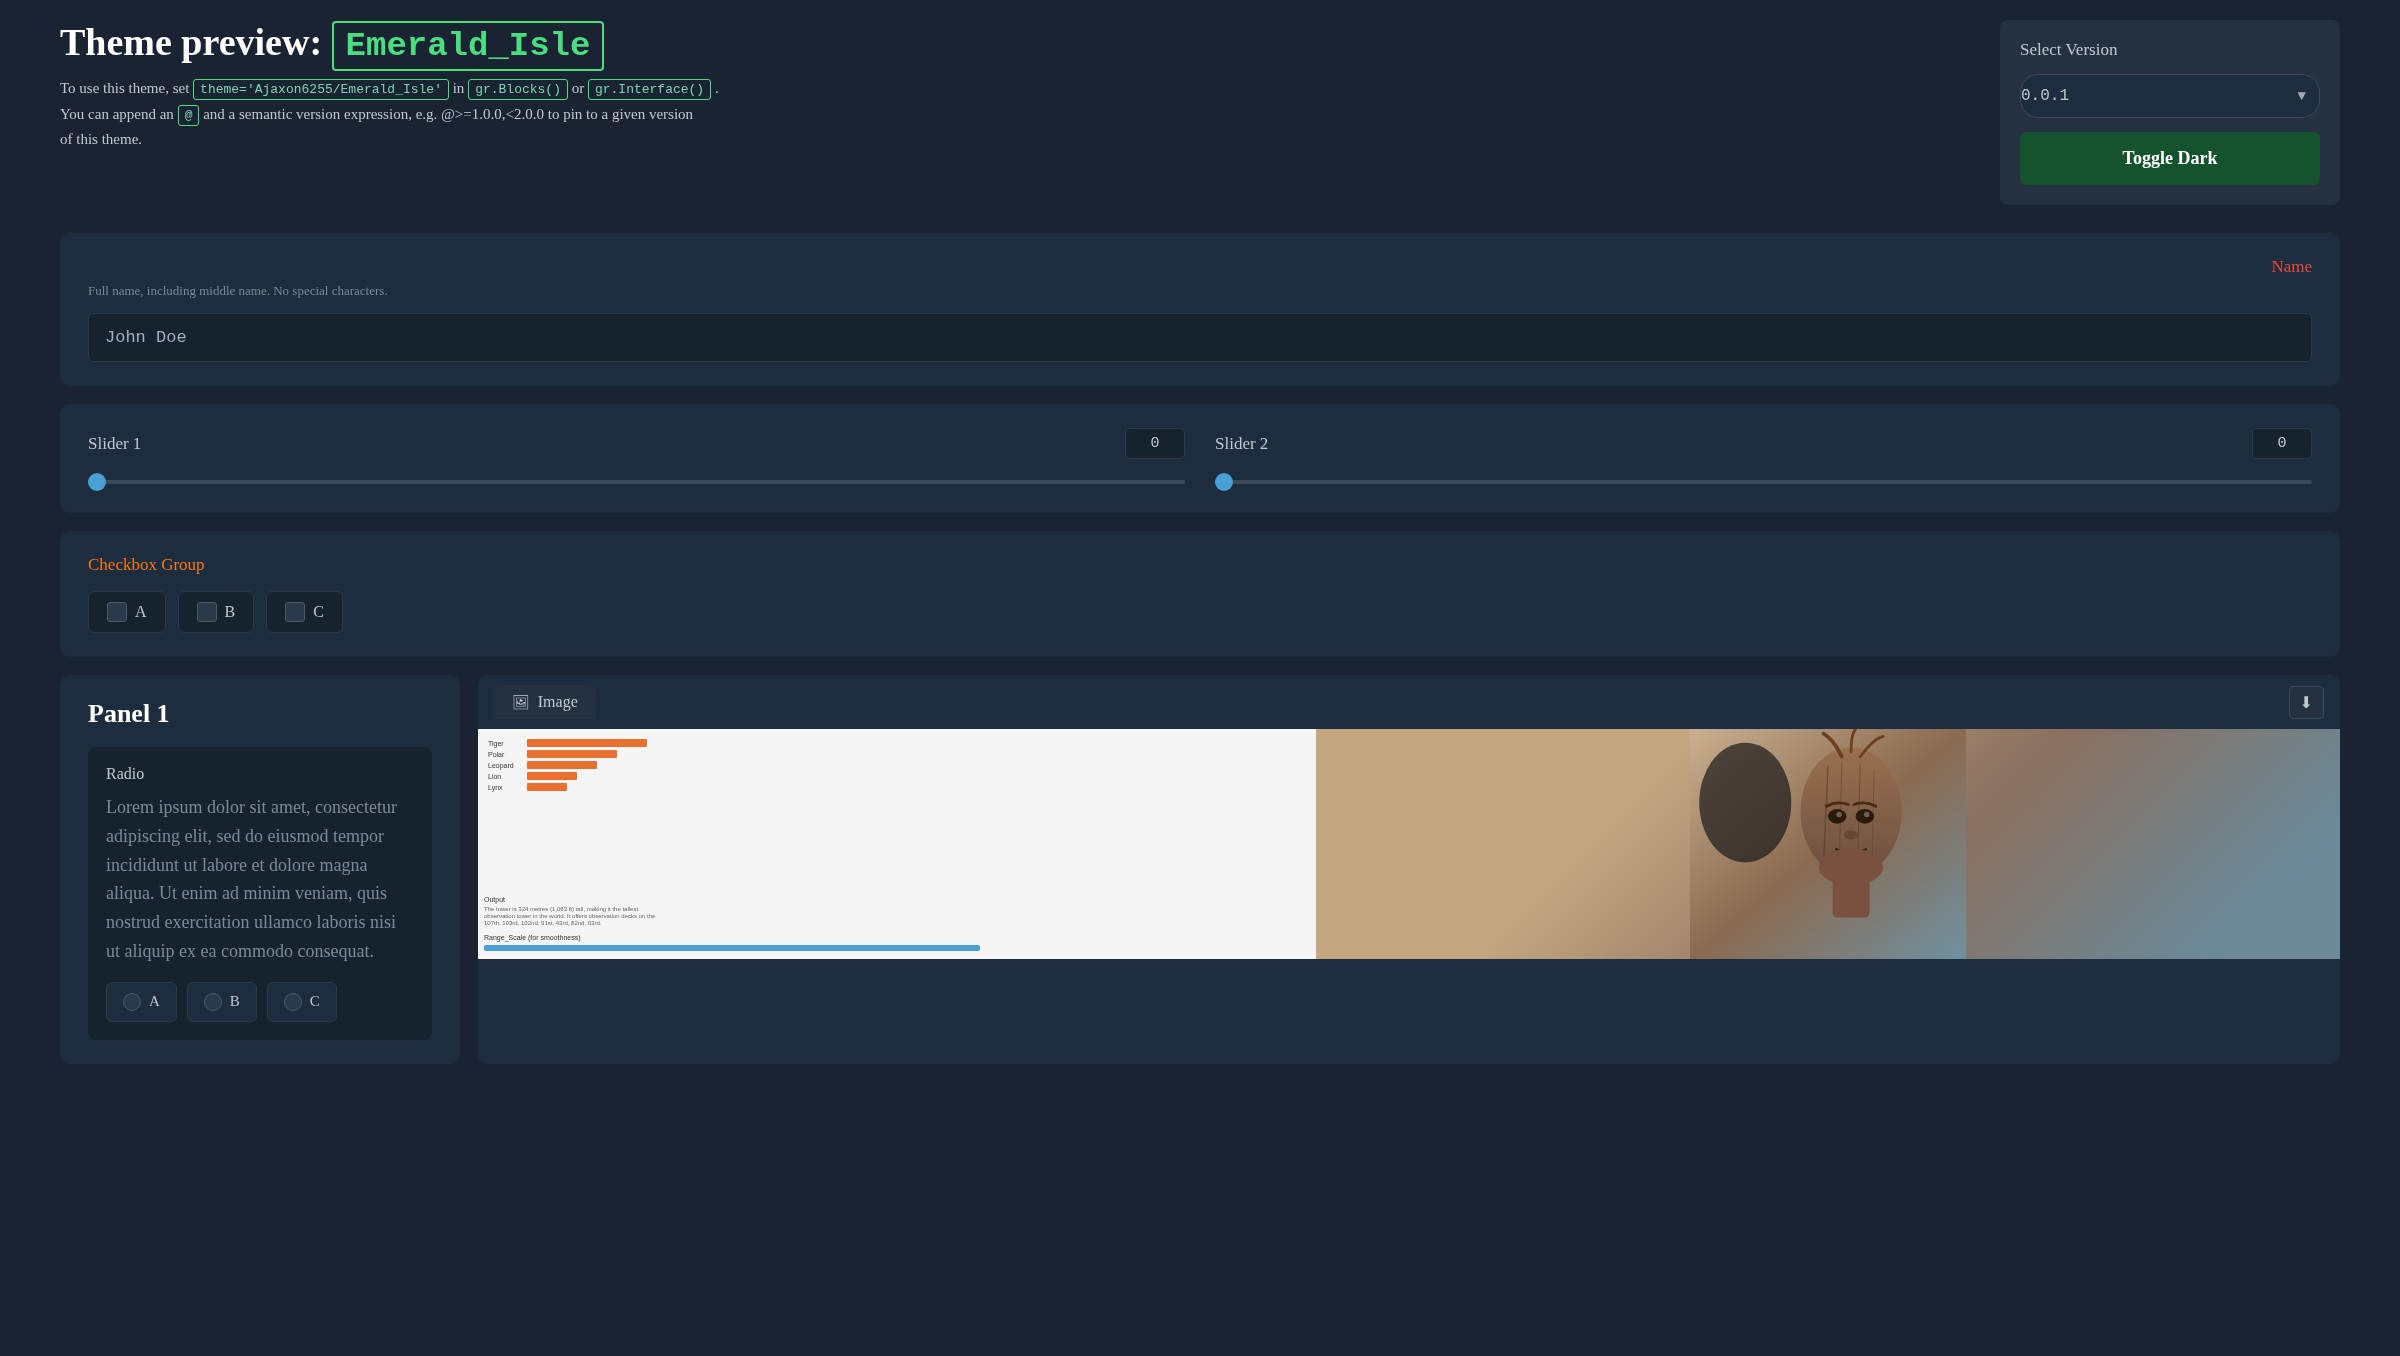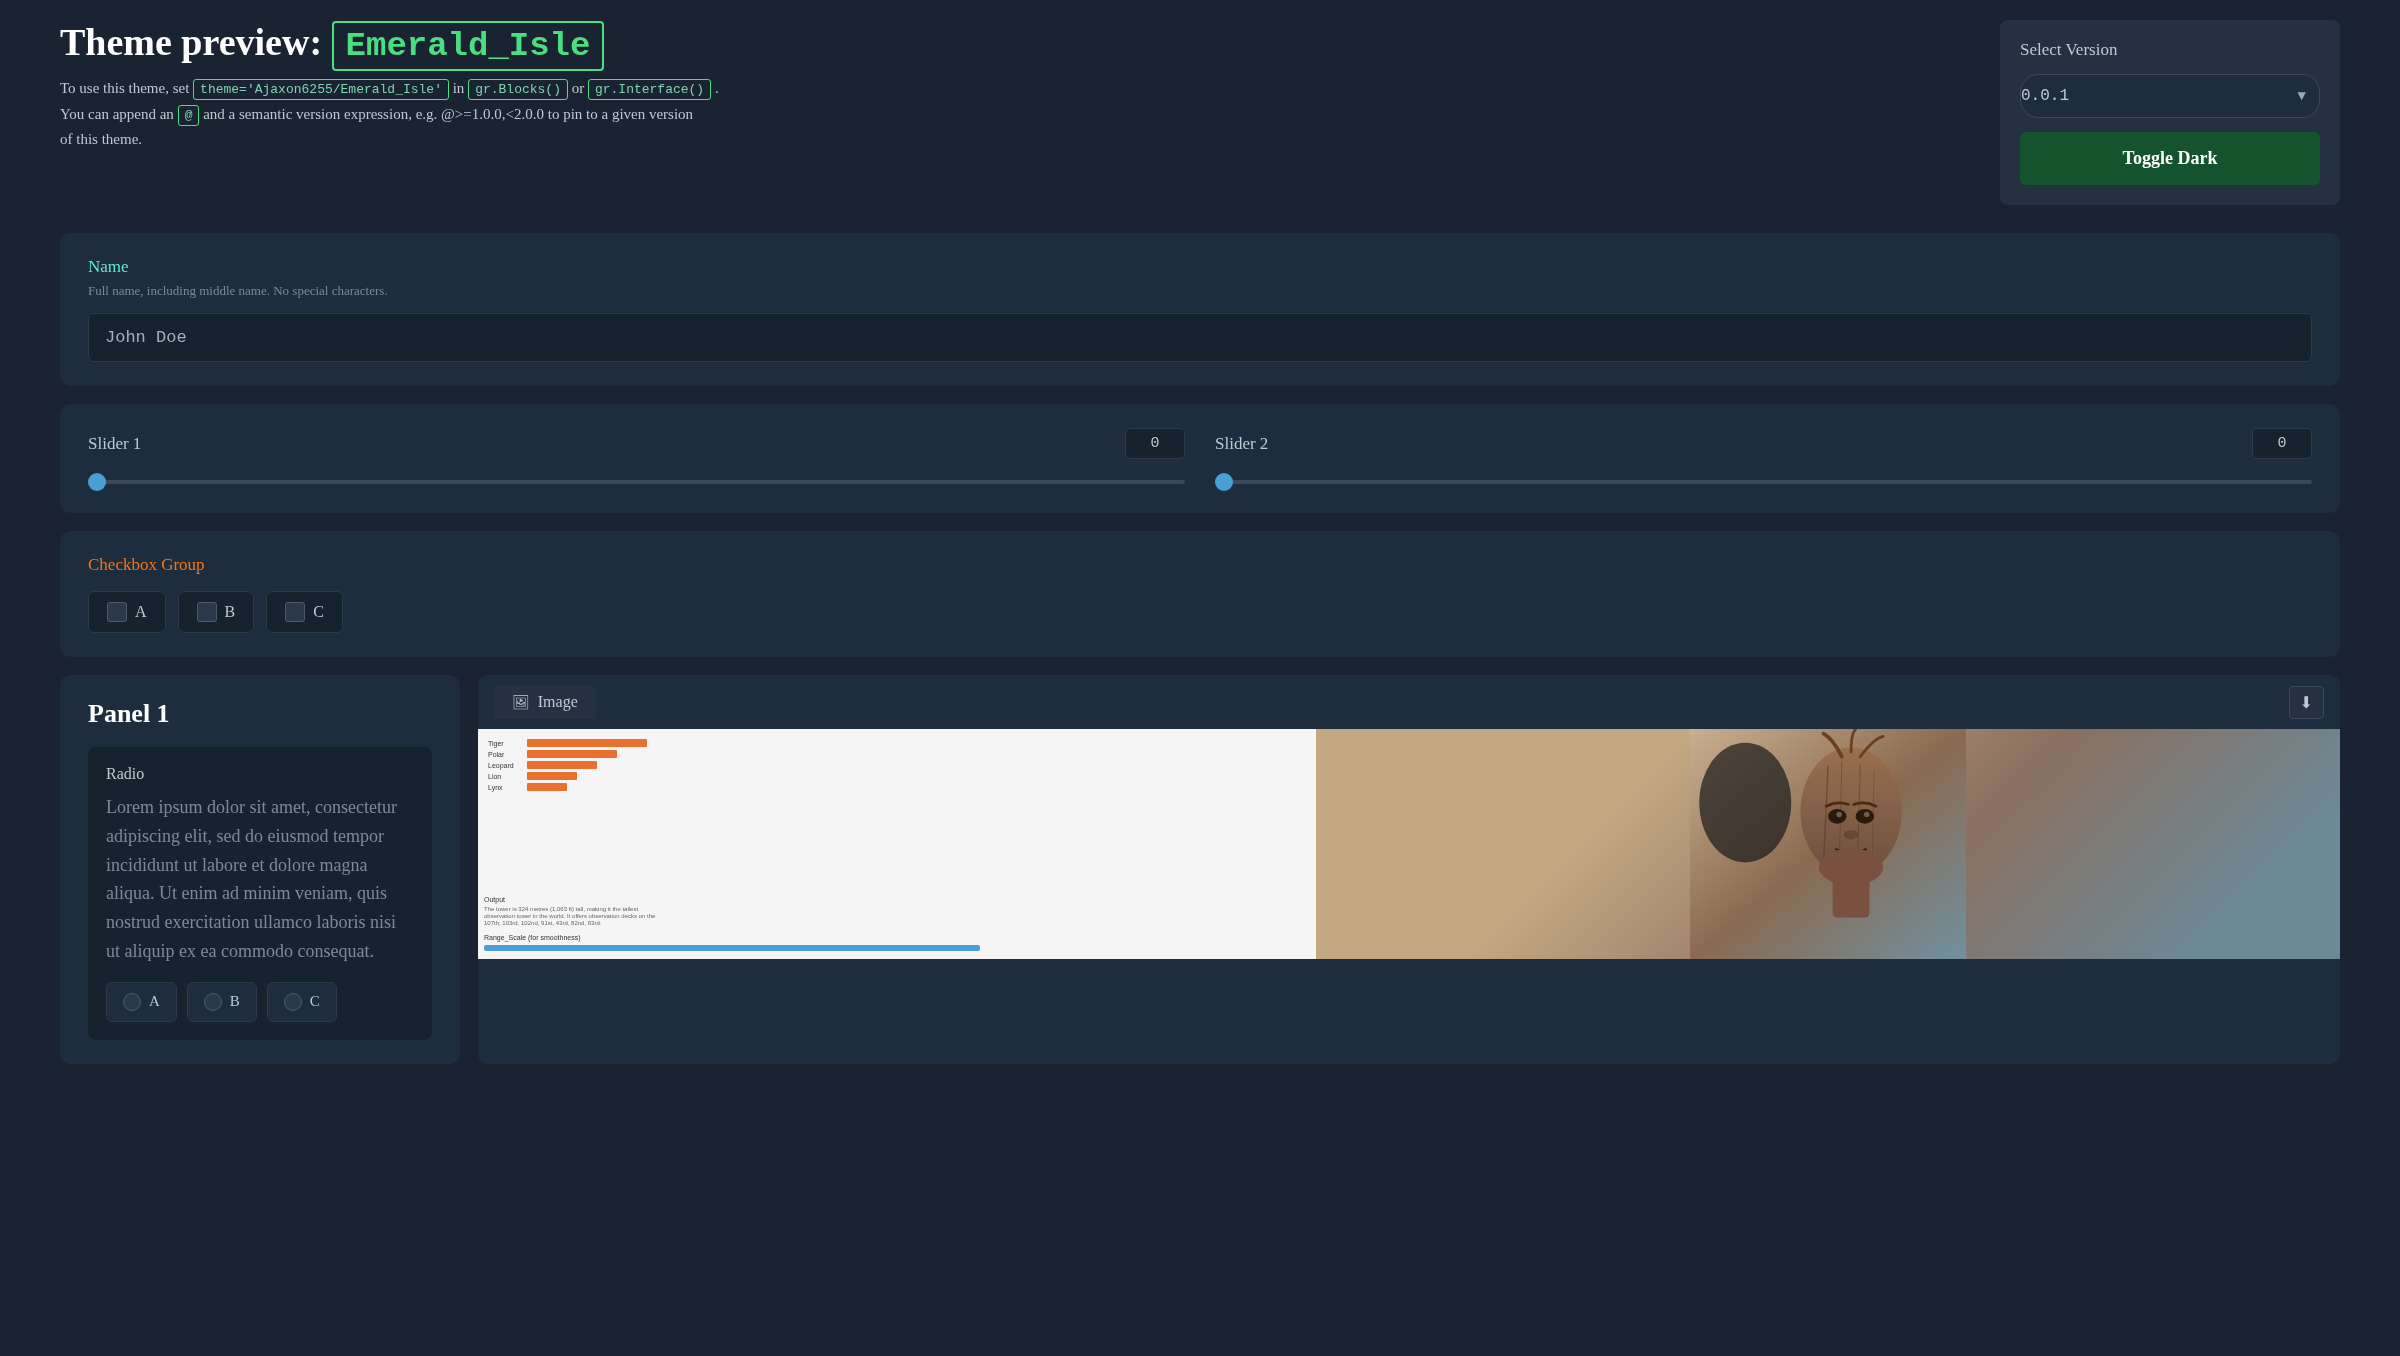--- a/index.html
+++ b/index.html
@@ -128,23 +128,24 @@
     
     .card {
       background-color: #1e2d3d;
       border-radius: 10px;
       padding: 24px 28px;
       margin-bottom: 18px;
     }
 
     .card-label {
       font-size: 17px;
-      color: #5eead4;
+      color: #ef4444;
       margin-bottom: 6px;
       font-family: 'Georgia', serif;
+      text-align: right;
     }
 
     .card-sublabel {
       font-size: 13px;
       color: #7a8a9a;
       margin-bottom: 14px;
       font-family: 'Georgia', serif;
     }
 
     .text-input {

